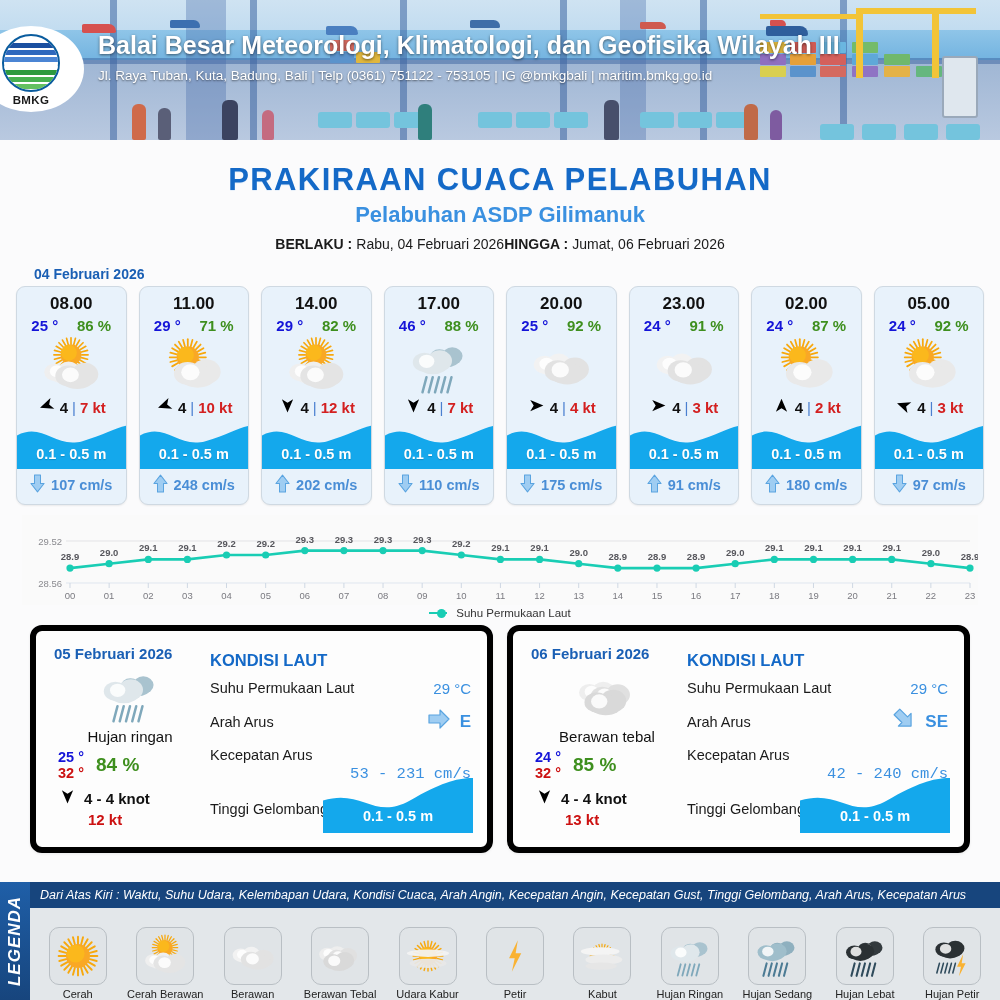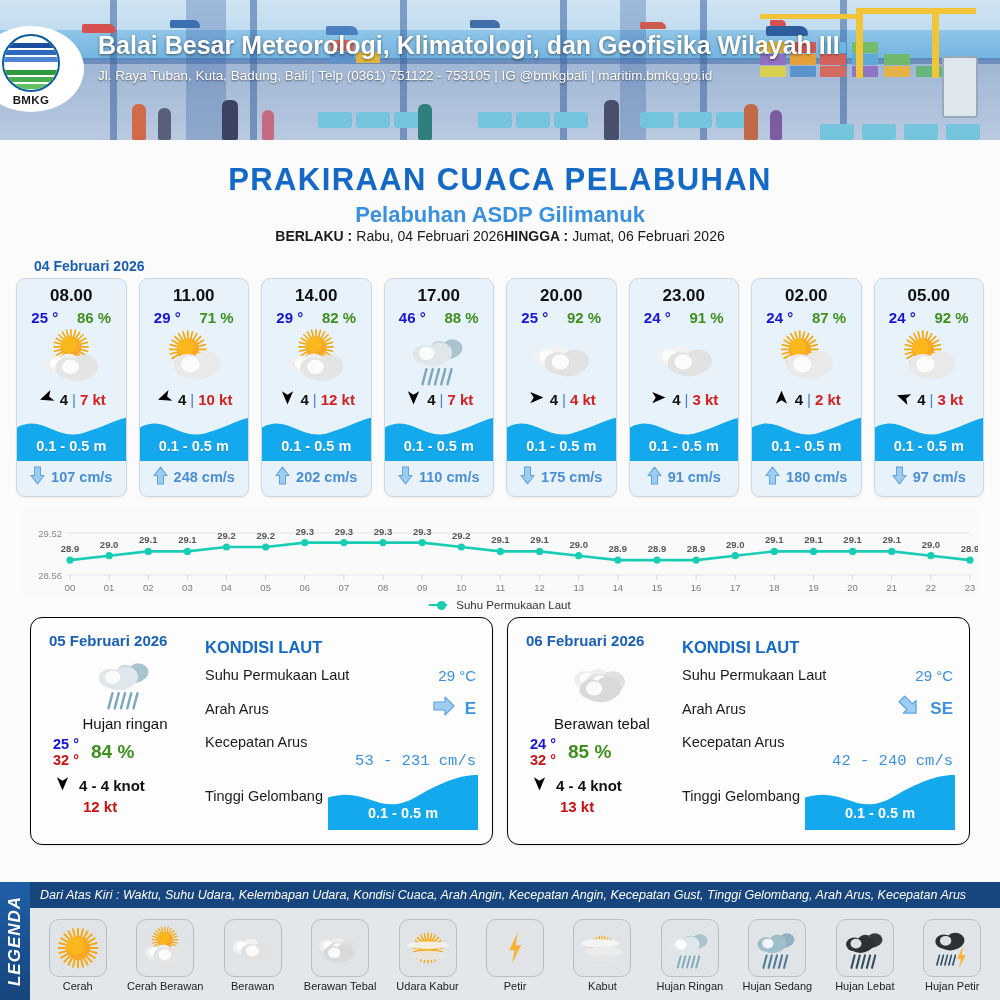--- a/index.html
+++ b/index.html
@@ -68,21 +68,21 @@
     text-align:center; color:#1469c7; font-size:31px;
     font-weight:bold; letter-spacing:1.4px; margin-top:22px;
     text-shadow:0 1px 0 #e7f0fa;
   }
   .title-sub {
     text-align:center; color:#3a90e0; font-size:22px;
     font-weight:bold; margin-top:4px;
   }
   .valid-row {
     display:flex; justify-content:center; 
-    margin-top:0; font-size:14px; color:#1b1b1b;
+    margin-top:8px; font-size:14px; color:#1b1b1b;
   }
   .valid-row b { font-weight:bold; }
   .valid-row span.v { margin-left:4px; }
 
   .date-label {
     color:#1a5fb4; font-size:14px; font-weight:bold;
     margin:14px 0 4px 34px;
   }
 
   
@@ -126,21 +126,21 @@
   .chart-legend {
     display:flex; align-items:center; justify-content:center;
     gap:6px; font-size:11.5px; color:#333; margin-top:2px;
   }
   .leg-dot { width:9px; height:9px; border-radius:50%; background:#19cdb4; display:inline-block; }
   .leg-line { width:18px; height:2.5px; background:#19cdb4; display:inline-block; position:relative; }
 
   
   .daily-row { display:flex; gap:14px; padding:6px 30px 0; }
   .panel {
-    flex:1; background:#fdfdfd; border:1px solid #000000;
+    flex:1; background:#fdfdfd; border:6px solid #000000;
     border-radius:12px; height:228px; position:relative;
     box-shadow:0 1px 3px rgba(0,0,0,.07);
     display:flex;
   }
   .p-left { width:170px; padding:14px 0 0 18px; }
   .p-date { color:#1a5fb4; font-size:15px; font-weight:bold; }
   .p-icon { height:62px; display:flex; align-items:center; justify-content:center; margin-top:2px; }
   .p-cond { text-align:center; font-size:15px; color:#111; margin-top:2px; }
   .p-tmp { display:flex; align-items:center; gap:12px; margin-top:4px; padding-left:4px; }
   .p-tmin { color:#1414d8; font-size:14.5px; font-weight:bold; }
@@ -169,21 +169,21 @@
   }
   .leg-side span {
     color:#fff; font-size:17px; font-weight:bold; font-style:italic;
     letter-spacing:1px; transform:rotate(-90deg); white-space:nowrap;
   }
   .leg-body { flex:1; display:flex; flex-direction:column; }
   .leg-note {
     height:26px; background:#17457d; color:#fff; font-size:12.5px;
     font-style:italic; display:flex; align-items:center; padding-left:10px;
   }
-  .leg-items { flex:1; display:flex; align-items:center; padding:2px 4px 0; }
+  .leg-items { flex:1; display:flex; align-items:flex-end; padding:2px 4px 0; }
   .leg-item { flex:1; display:flex; flex-direction:column; align-items:center; }
   .leg-box {
     width:58px; height:58px; background:#e0e4e7;
     border:1px solid #b9bfc4; border-radius:10px;
     display:flex; align-items:center; justify-content:center;
   }
   .leg-cap { font-size:11px; color:#222; margin-top:3px; }
 </style>
 </head>
 <body>

